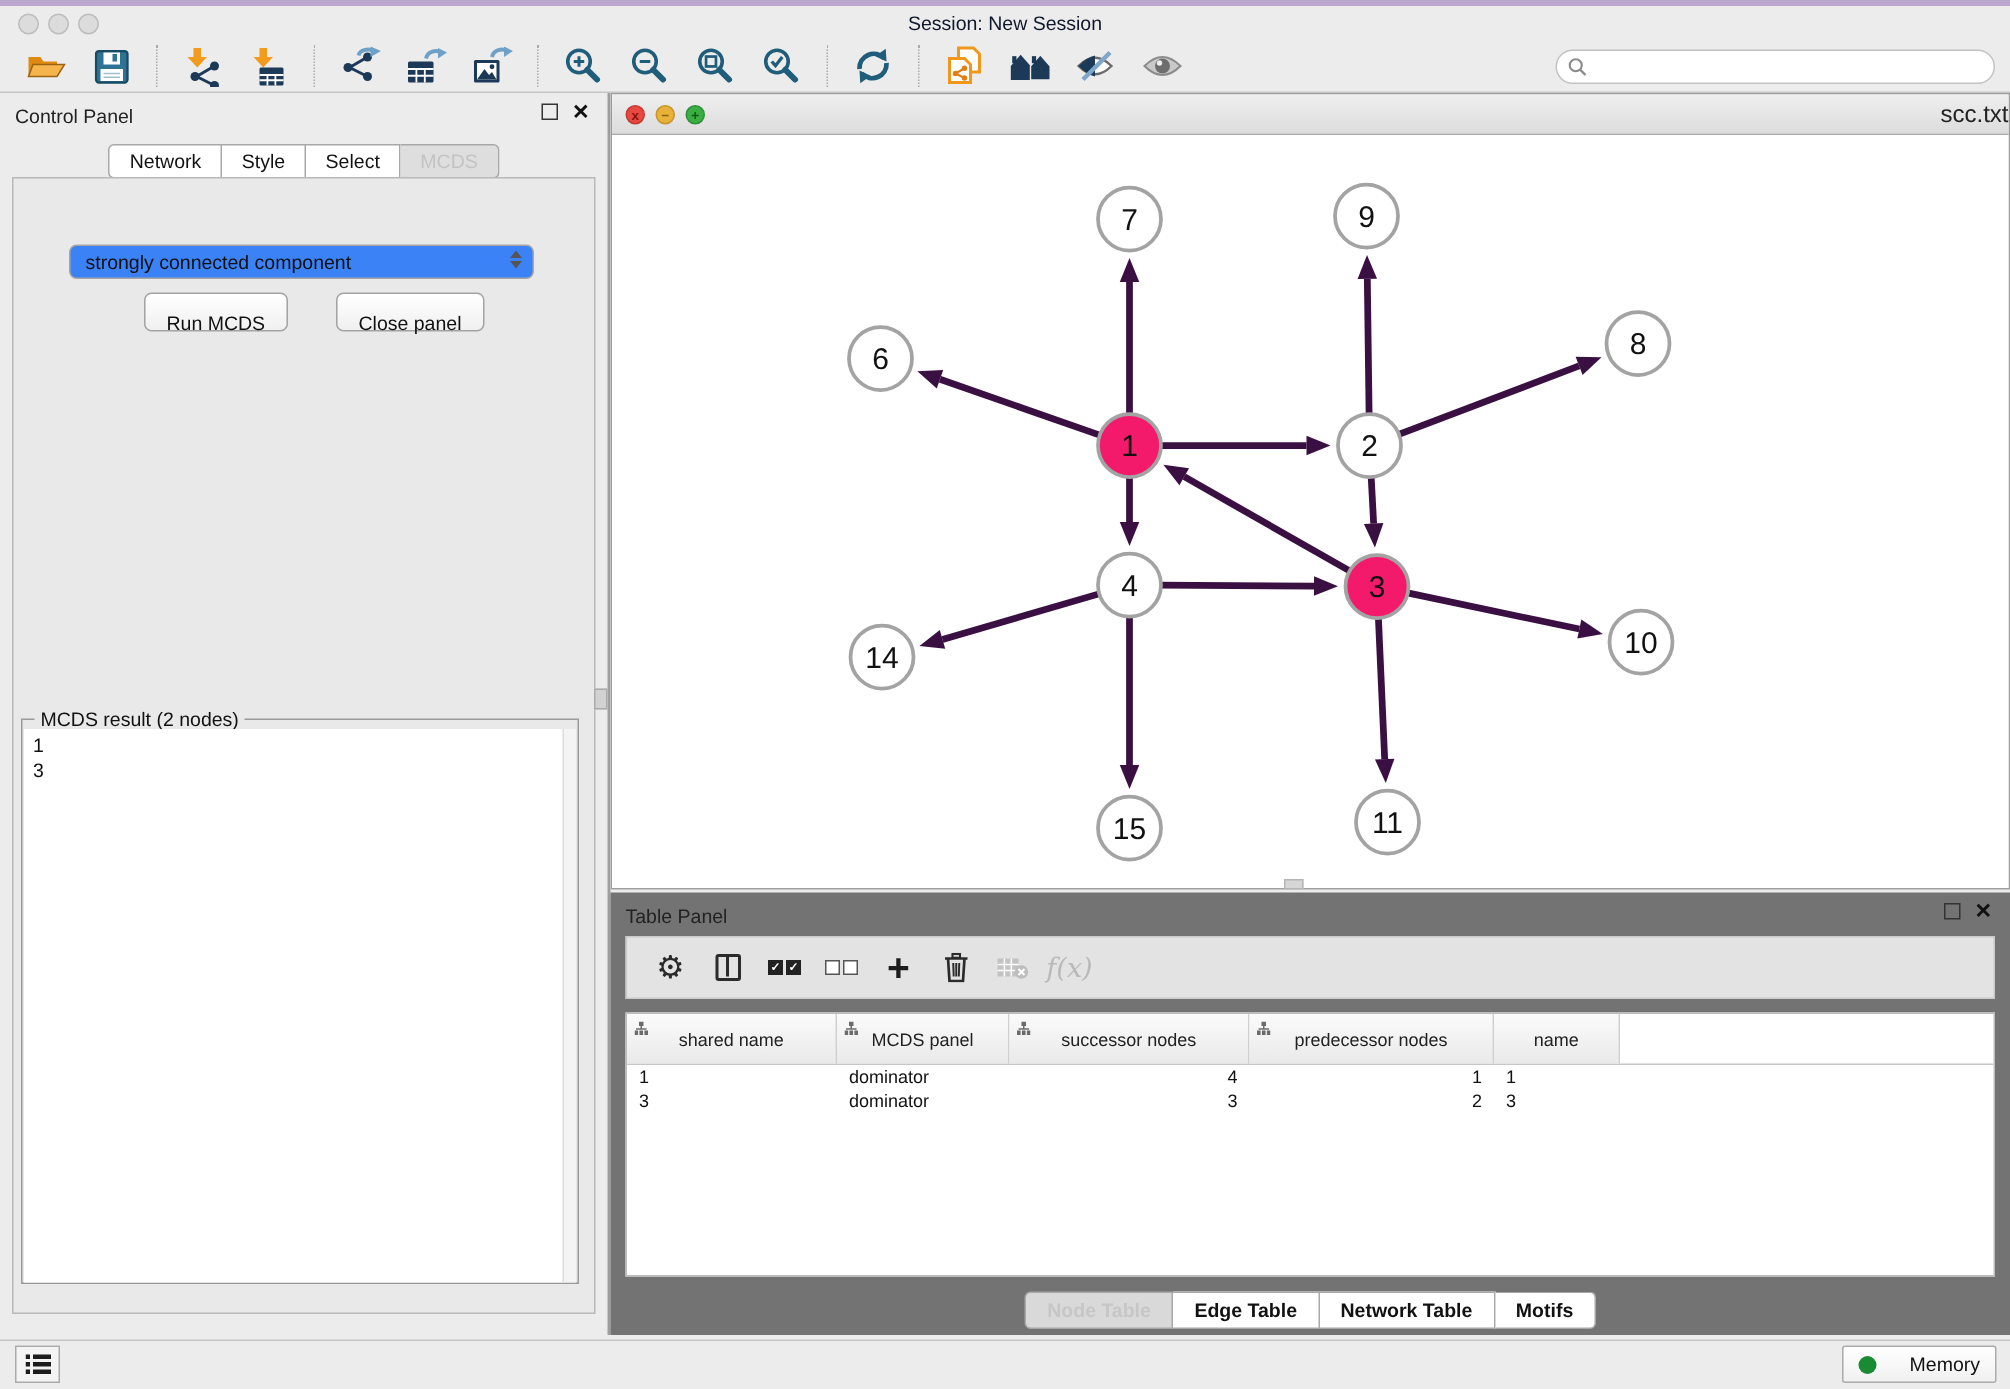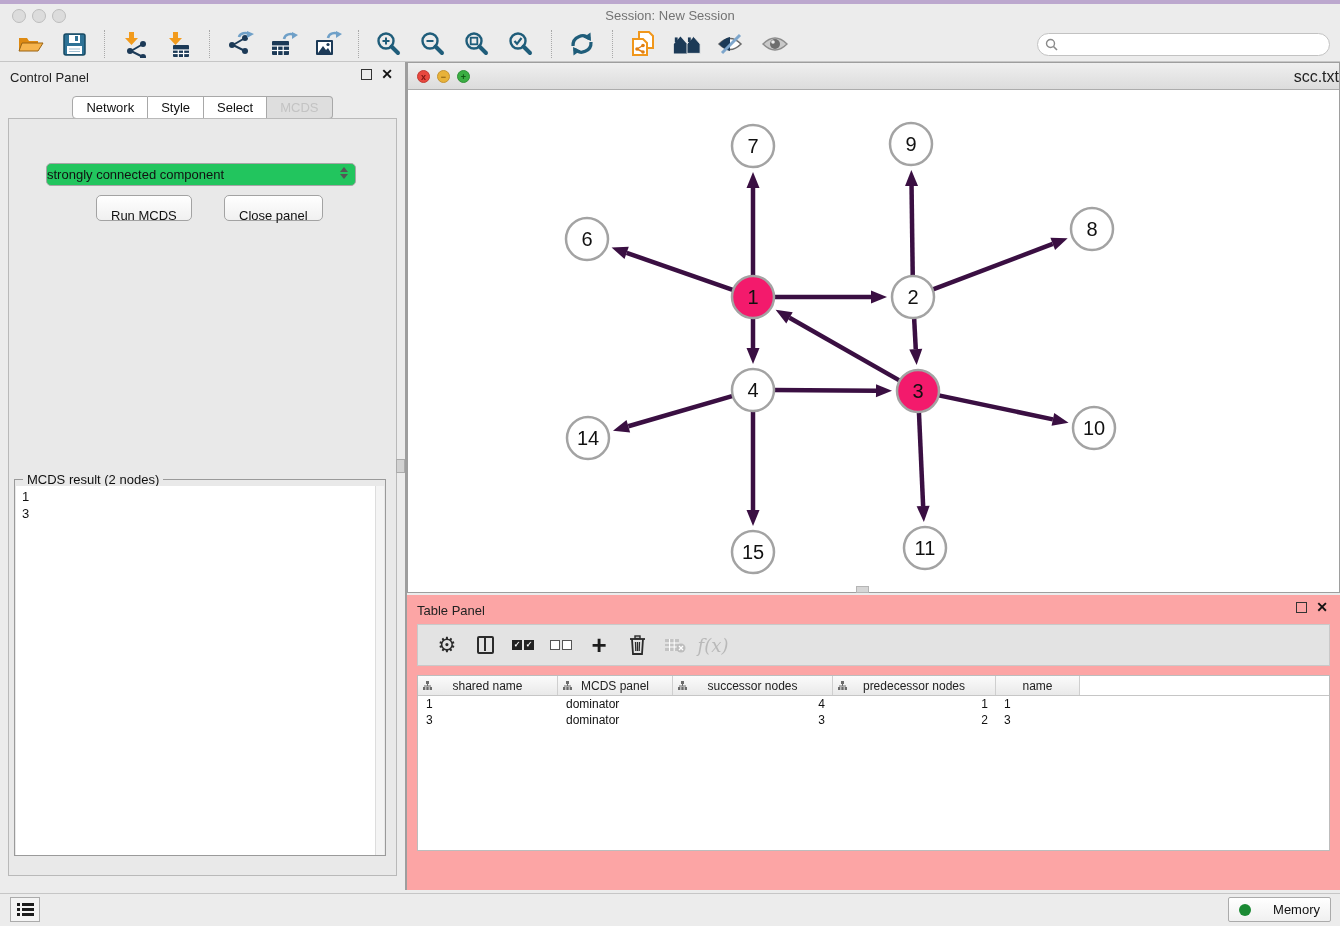--- a/index.html
+++ b/index.html
@@ -3,21 +3,21 @@
 <meta charset="utf-8">
 <style>
   * { box-sizing: border-box; margin: 0; padding: 0; }
   html,body { width:1340px; height:926px; }
   body { font-family: "Liberation Sans", sans-serif; background:#ECECEC; position:relative; overflow:hidden; color:#111; }
   .abs { position:absolute; }
 
   
   #top-strip { left:0; top:0; width:1340px; height:4px; background:#BCA8CE; }
   #titlebar { left:0; top:4px; width:1340px; height:23px; background:#ECECEC; }
-  #titlebar .title { width:100%; text-align:center; font-size:13px; color:#737373; line-height:23px; }
+  #titlebar .title { width:100%; text-align:center; font-size:13px; color:#0f172a; line-height:23px; }
   .traffic { position:absolute; top:5px; width:14px; height:14px; border-radius:50%; }
   .t-gray { background:#DCDCDC; border:1px solid #BDBDBD; }
 
   
   #toolbar { left:0; top:27px; width:1340px; height:35px; background:#ECECEC; border-bottom:1px solid #C6C6C6; display:flex; align-items:center; padding-left:8px; }
   .tb-ic { display:flex; align-items:center; justify-content:center; width:30px; height:30px; margin:0 7px; }
   .tb-sep { width:1px; height:28px; border-left:1px dotted #A9A9A9; margin:0 8px; }
   #search-box { position:absolute; left:1037px; top:33px; width:293px; height:23px; border:1px solid #C2C2C2; border-radius:12px; background:#fff; display:flex; align-items:center; padding-left:7px; }
   #search-box input { border:none; outline:none; background:transparent; font-size:12px; width:250px; margin-left:5px; font-family:"Liberation Sans",sans-serif; }
 
@@ -28,21 +28,21 @@
   .ph-icons { position:absolute; right:12px; top:7px; display:flex; gap:9px; align-items:center; }
   .float-ic { width:11px; height:11px; border:1.5px solid #333; display:inline-block; }
   .close-ic { font-size:14px; font-weight:bold; color:#111; line-height:11px; }
   #cp-tabs { position:absolute; left:0; top:34px; width:405px; display:flex; justify-content:center; }
   .tab { border:1px solid #A8A8A8; border-left:none; background:#fff; font-size:13px; padding:3px 13px; color:#111; }
   .tab:first-child { border-left:1px solid #A8A8A8; border-radius:4px 0 0 4px; }
   .tab:last-child { border-radius:0 4px 4px 0; }
   .tab.active { background:#DEDEDE; color:#C3C3C3; }
   #cp-box { position:absolute; left:8px; top:56px; width:389px; height:758px; background:#E9E9E9; border:1px solid #B9B9B9; }
   #opt-label { position:absolute; left:0; top:20px; width:100%; text-align:center; font-size:13px; }
-  #criterion { position:absolute; left:37px; top:44px; width:310px; height:23px; background:#22c55e; border:1px solid #A6A6A6; border-radius:5px; font-size:13px; display:flex; align-items:center; }
+  #criterion { position:absolute; left:37px; top:44px; width:310px; height:23px; background:#3b82f6; border:1px solid #A6A6A6; border-radius:5px; font-size:13px; display:flex; align-items:center; padding-left:10px; }
   .stepper { position:absolute; right:7px; top:3px; display:flex; flex-direction:column; gap:2px; }
   .stepper i { width:0; height:0; border-left:4px solid transparent; border-right:4px solid transparent; }
   .st-up { border-bottom:5px solid #555; }
   .st-dn { border-top:5px solid #555; }
   .btn { position:absolute; height:23px; background:linear-gradient(#FFFFFF,#F0F0F0); border:1px solid #A3A3A3; border-radius:5px; font-size:13px; font-family:"Liberation Sans",sans-serif; padding:12px 14px; color:#111; }
   #run-btn { left:87px; top:76px; }
   #close-btn { left:195px; top:76px;margin-left:20px; }
   #mcds-fieldset { position:absolute; left:5px; top:360px; width:372px; height:377px; border:1px solid #9A9A9A; }
   #mcds-legend { position:absolute; left:8px; top:-8px; background:#E9E9E9; padding:0 4px; font-size:13px; }
   #mcds-text { position:absolute; left:1px; top:6px; width:360px; height:369px; background:#fff; font-size:13px; line-height:17px; padding:2px 0 0 6px; white-space:pre; }
@@ -57,33 +57,33 @@
   #net-window { left:407px; top:62px; width:933px; height:531px; border:1px solid #9E9E9E; background:#fff; }
   #net-titlebar { position:absolute; left:0; top:0; width:100%; height:27px; background:linear-gradient(#EFEFEF,#DCDCDC); border-bottom:1px solid #ACACAC; }
   #net-titlebar .title { width:100%; text-align:right; font-size:16px; line-height:27px; color:#222; }
   .tl { position:absolute; top:7px; width:13px; height:13px; border-radius:50%; font-size:9px; font-weight:bold; text-align:center; line-height:13px; }
   .tl-red { background:#E8483F; border:1px solid #C33A33; color:#7E1512; }
   .tl-yellow { background:#E8B239; border:1px solid #C69431; color:#8A6010; }
   .tl-green { background:#3BAE43; border:1px solid #2F9137; color:#0F5A14; }
   #graph-canvas { position:absolute; left:0; top:27px; width:931px; height:502px; background:#fff; }
 
   
-  #table-panel { left:407px; top:595px; width:933px; height:295px; background:#fca5a5; }
+  #table-panel { left:407px; top:595px; width:933px; height:295px; background:#737373; }
   #tp-toolbar { position:absolute; left:10px; top:29px; width:913px; height:42px; background:#E3E3E3; border:1px solid #C9C9C9; display:flex; align-items:center; padding-left:10px; }
   .tp-ic { display:flex; align-items:center; justify-content:center; width:28px; height:28px; margin:0 5px; }
   .gear { font-size:21px; color:#2b2b2b; }
   .cols-ic { width:17px; height:18px; border:2.5px solid #2b2b2b; border-radius:2px; position:relative; }
   .cols-ic:before { content:""; position:absolute; left:5px; top:0; width:2.5px; height:13px; background:#2b2b2b; }
   .chk { width:10px; height:10px; margin:0 1px; display:inline-block; }
   .chk.on { background:#222; color:#fff; font-size:8px; font-weight:bold; text-align:center; line-height:10px; }
   .chk.off { border:1.5px solid #555; background:#fff; }
   .plus-ic { font-size:26px; font-weight:900; color:#1d1d1d; line-height:20px; }
   .fx { font-family:"DejaVu Serif", serif; font-style:italic; font-size:18px; color:#B9B9B9; }
   #data-table { position:absolute; left:10px; top:80px; width:913px; height:176px; background:#fff; border:1px solid #BDBDBD; overflow:hidden; }
-  .thead { display:flex; height:20px; border-bottom:1px solid #C6C6C6; }
+  .thead { display:flex; height:34px; border-bottom:1px solid #C6C6C6; }
   .th { background:linear-gradient(#FBFBFB,#E9E9E9); border-right:1px solid #CFCFCF; font-size:12px; color:#222; position:relative; display:flex; align-items:center; justify-content:center; }
   .th .sort-ic { position:absolute; left:5px; top:5px; }
   .trow { display:flex; height:16px; }
   .td { font-size:12px; line-height:16px; padding:0 8px; white-space:nowrap; overflow:hidden; }
   #tp-tabs { position:absolute; left:0; top:266px; width:933px; display:flex; justify-content:center; }
   #tp-tabs .tab { padding:4px 14px; font-size:13px; font-weight:bold; }
   #tp-tabs .tab.active { background:#D9D9D9; color:#C6C6C6; }
 
   
   #status-bar { left:0; top:893px; width:1340px; height:33px; background:#ECECEC; border-top:1px solid #C6C6C6; }
@@ -471,20 +471,26 @@
         </div>
         <div class="trow">
           <div class="td" style="width: 140px; text-align: left;">3</div>
           <div class="td" style="width: 115px; text-align: left;">dominator</div>
           <div class="td" style="width: 160px; text-align: right;">3</div>
           <div class="td" style="width: 163px; text-align: right;">2</div>
           <div class="td" style="width: 84px; text-align: left;">3</div>
         </div>
       </div>
   </div>
+  <div id="tp-tabs">
+      <span class="tab active">Node Table</span>
+      <span class="tab">Edge Table</span>
+      <span class="tab">Network Table</span>
+      <span class="tab">Motifs</span>
+    </div>
 </div>
 
 <div id="status-bar" class="abs">
   <span id="list-btn">
     <svg width="17" height="15" viewBox="0 0 17 15">
         <g fill="#1d1d1d">
           <rect x="0" y="1" width="3" height="3"></rect>
           <rect x="5" y="1" width="12" height="3"></rect>
           <rect x="0" y="6" width="3" height="3"></rect>
           <rect x="5" y="6" width="12" height="3"></rect>

